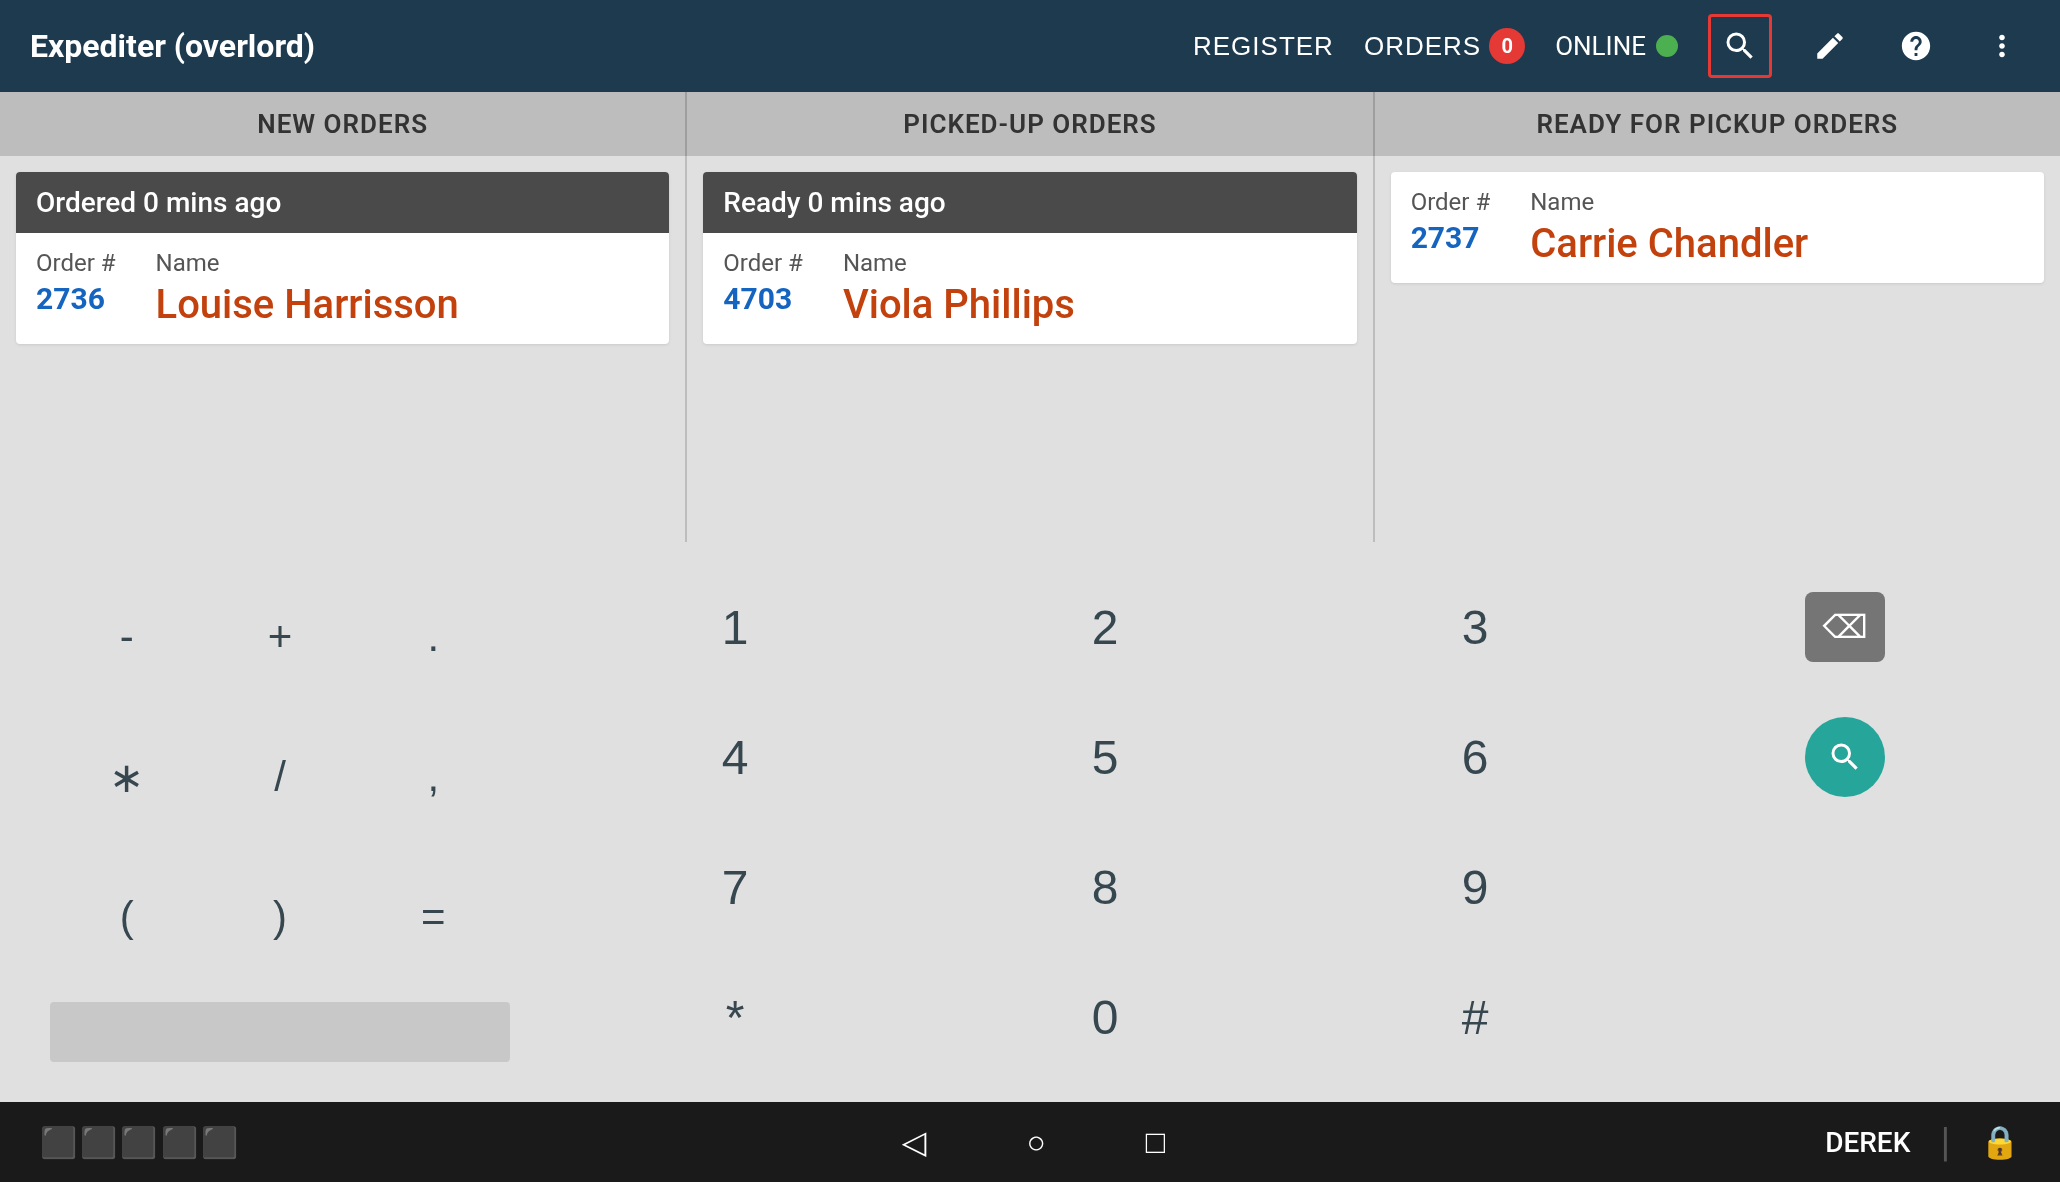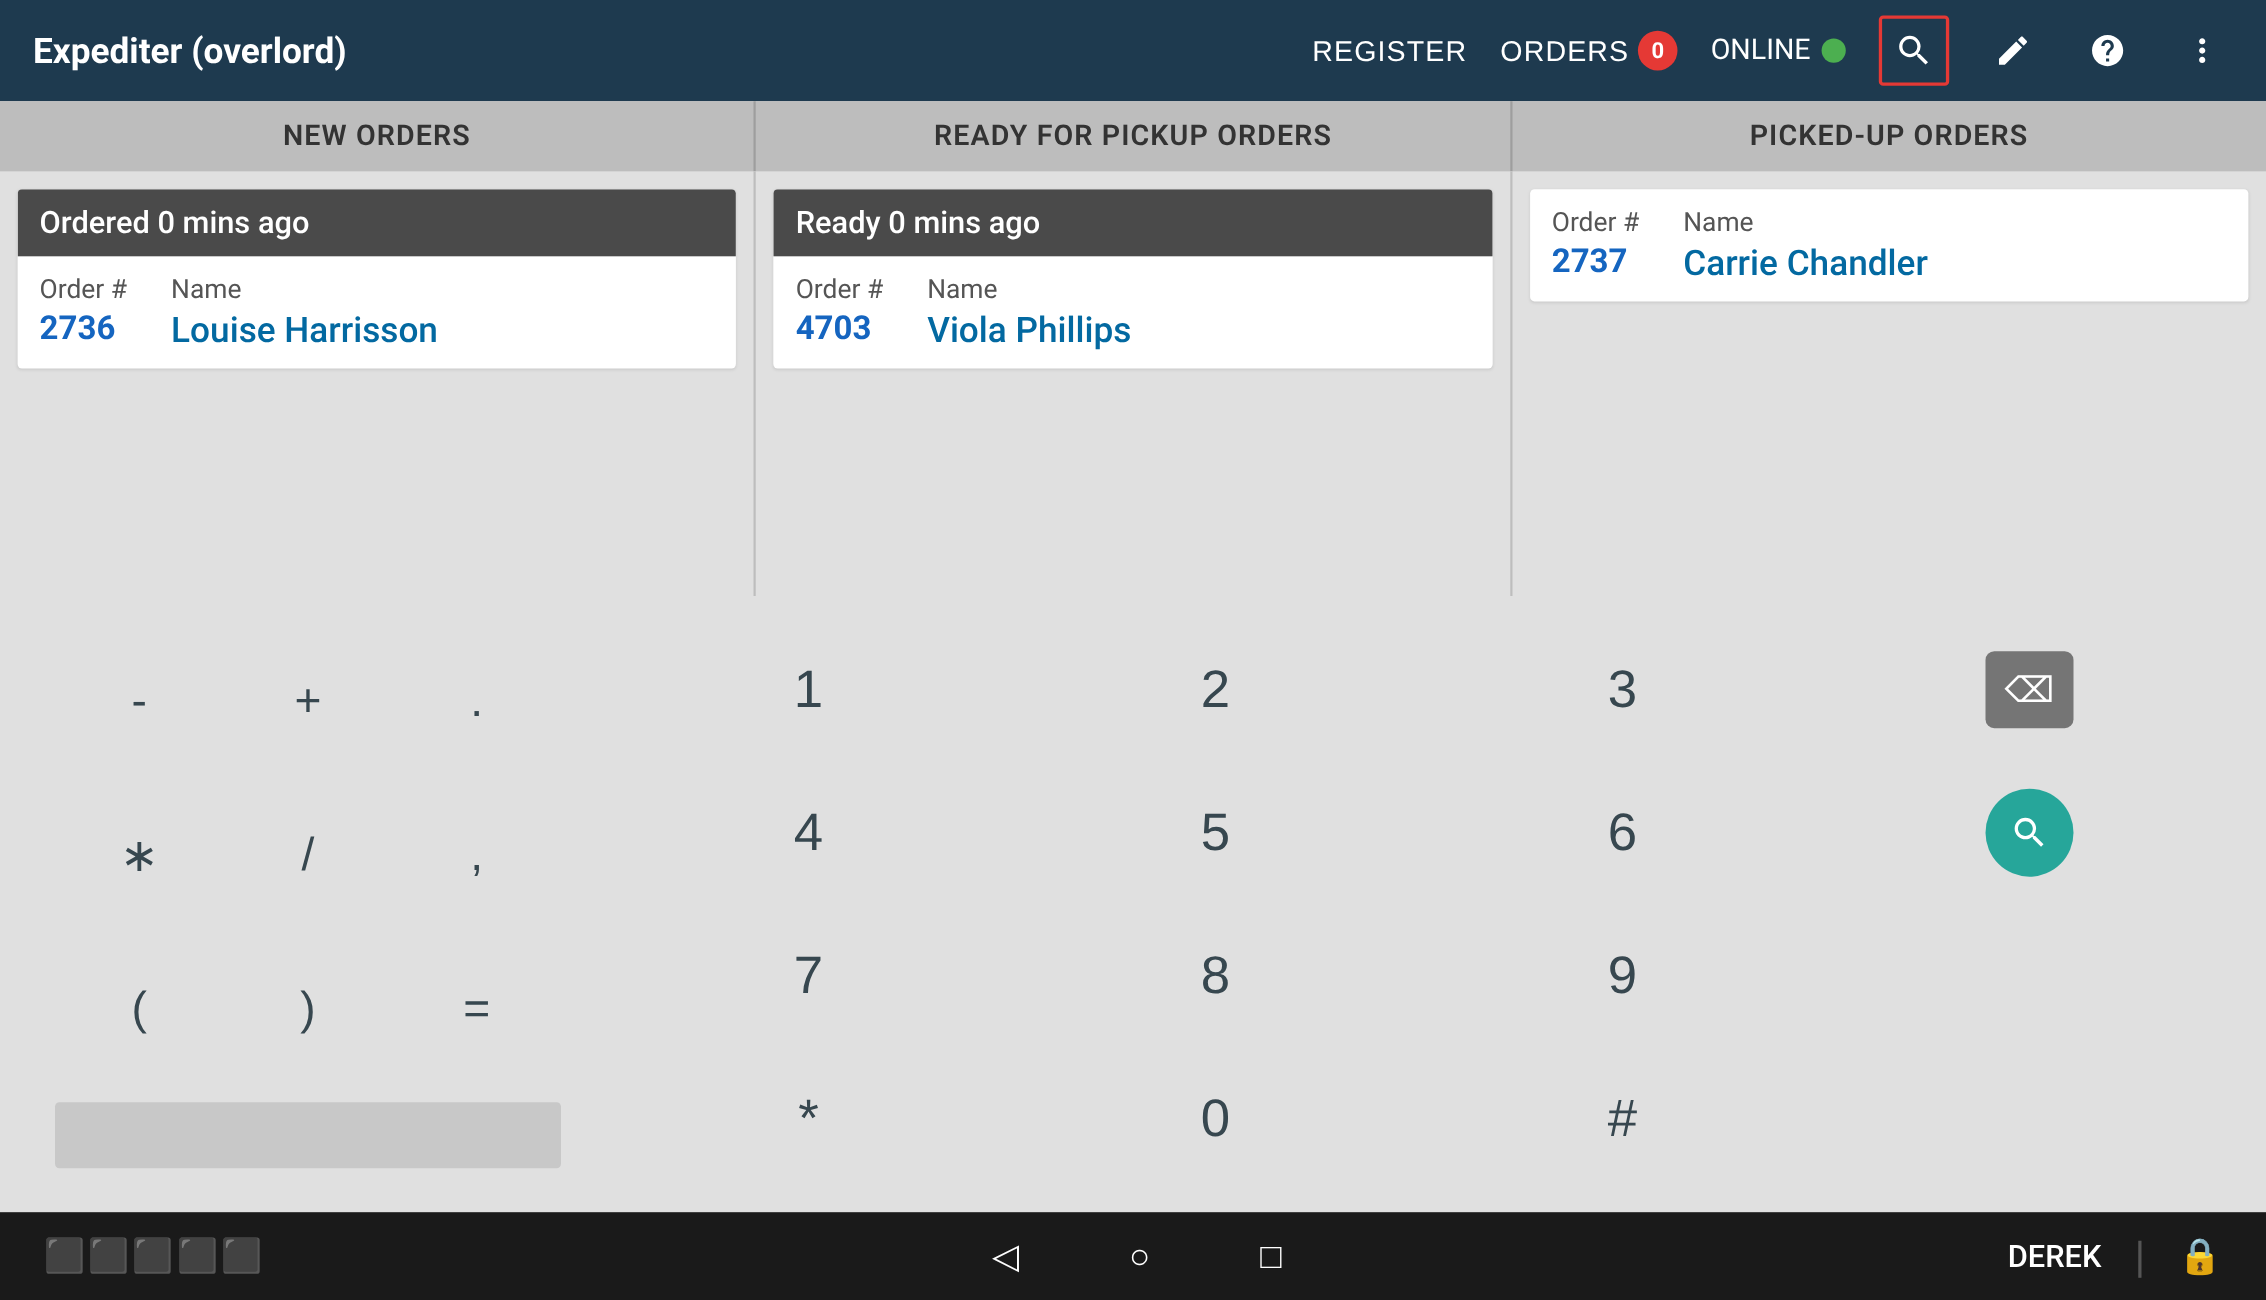--- a/index.html
+++ b/index.html
@@ -150,22 +150,22 @@
     .order-label {
       color: #555;
       font-size: 24px;
     }
     .order-number {
       color: #1565c0;
       font-size: 30px;
       font-weight: 700;
     }
     .order-name {
-      color: #0369a1;
-      font-size: 32px;
+      color: #c2410c;
+      font-size: 40px;
       font-weight: 500;
     }
 
     
     .picked-up-card {
       background: white;
       border-radius: 4px;
       overflow: hidden;
       margin-bottom: 16px;
       box-shadow: 0 1px 3px rgba(0,0,0,0.1);
@@ -334,22 +334,22 @@
     <button class="topbar-icon-btn">
       <svg width="34" height="34" viewBox="0 0 24 24" fill="white">
         <path d="M12 8c1.1 0 2-.9 2-2s-.9-2-2-2-2 .9-2 2 .9 2 2 2zm0 2c-1.1 0-2 .9-2 2s.9 2 2 2 2-.9 2-2-.9-2-2-2zm0 6c-1.1 0-2 .9-2 2s.9 2 2 2 2-.9 2-2-.9-2-2-2z"></path>
       </svg>
     </button>
   </div>
 </div>
 
 <div class="columns-header">
   <div class="col-header">NEW ORDERS</div>
+  <div class="col-header">PICKED-UP ORDERS</div>
   <div class="col-header">READY FOR PICKUP ORDERS</div>
-  <div class="col-header">PICKED-UP ORDERS</div>
 </div>
 
 <div class="main-area">
 
   <div class="col">
     <div class="order-card">
       <div class="order-card-header">Ordered 0 mins ago</div>
       <div class="order-card-body">
         <span class="order-label">Order #</span>
         <span class="order-label">Name</span>

